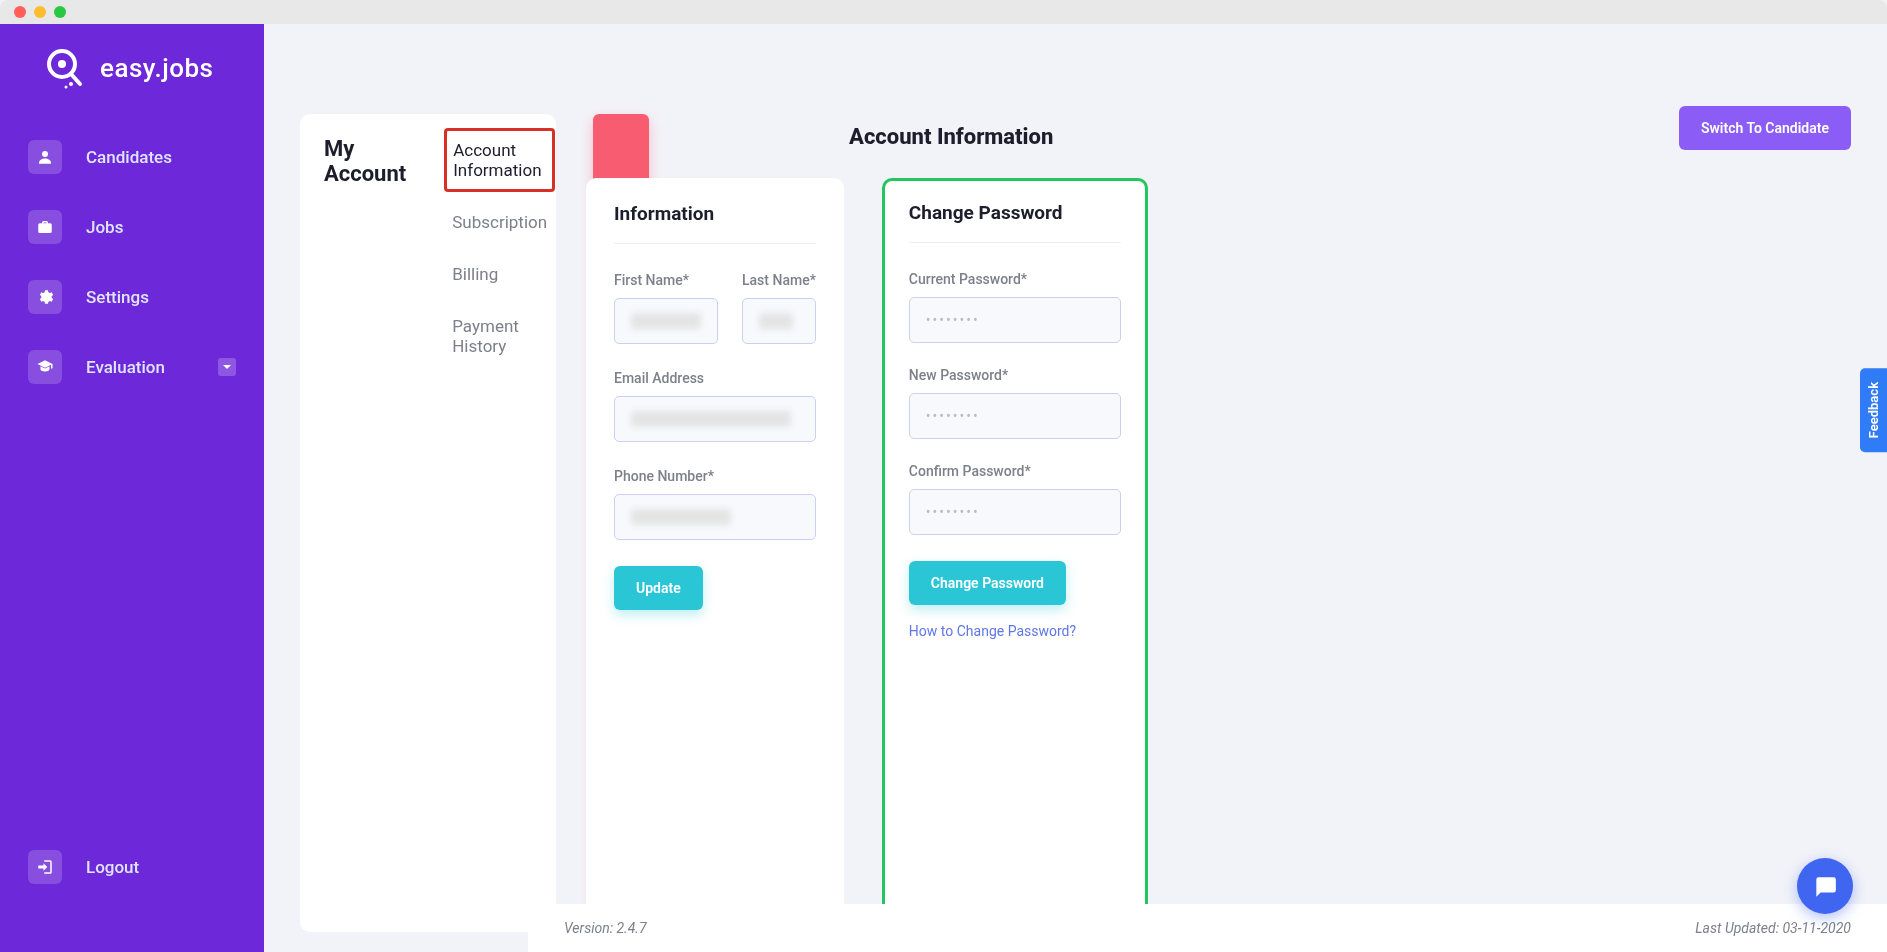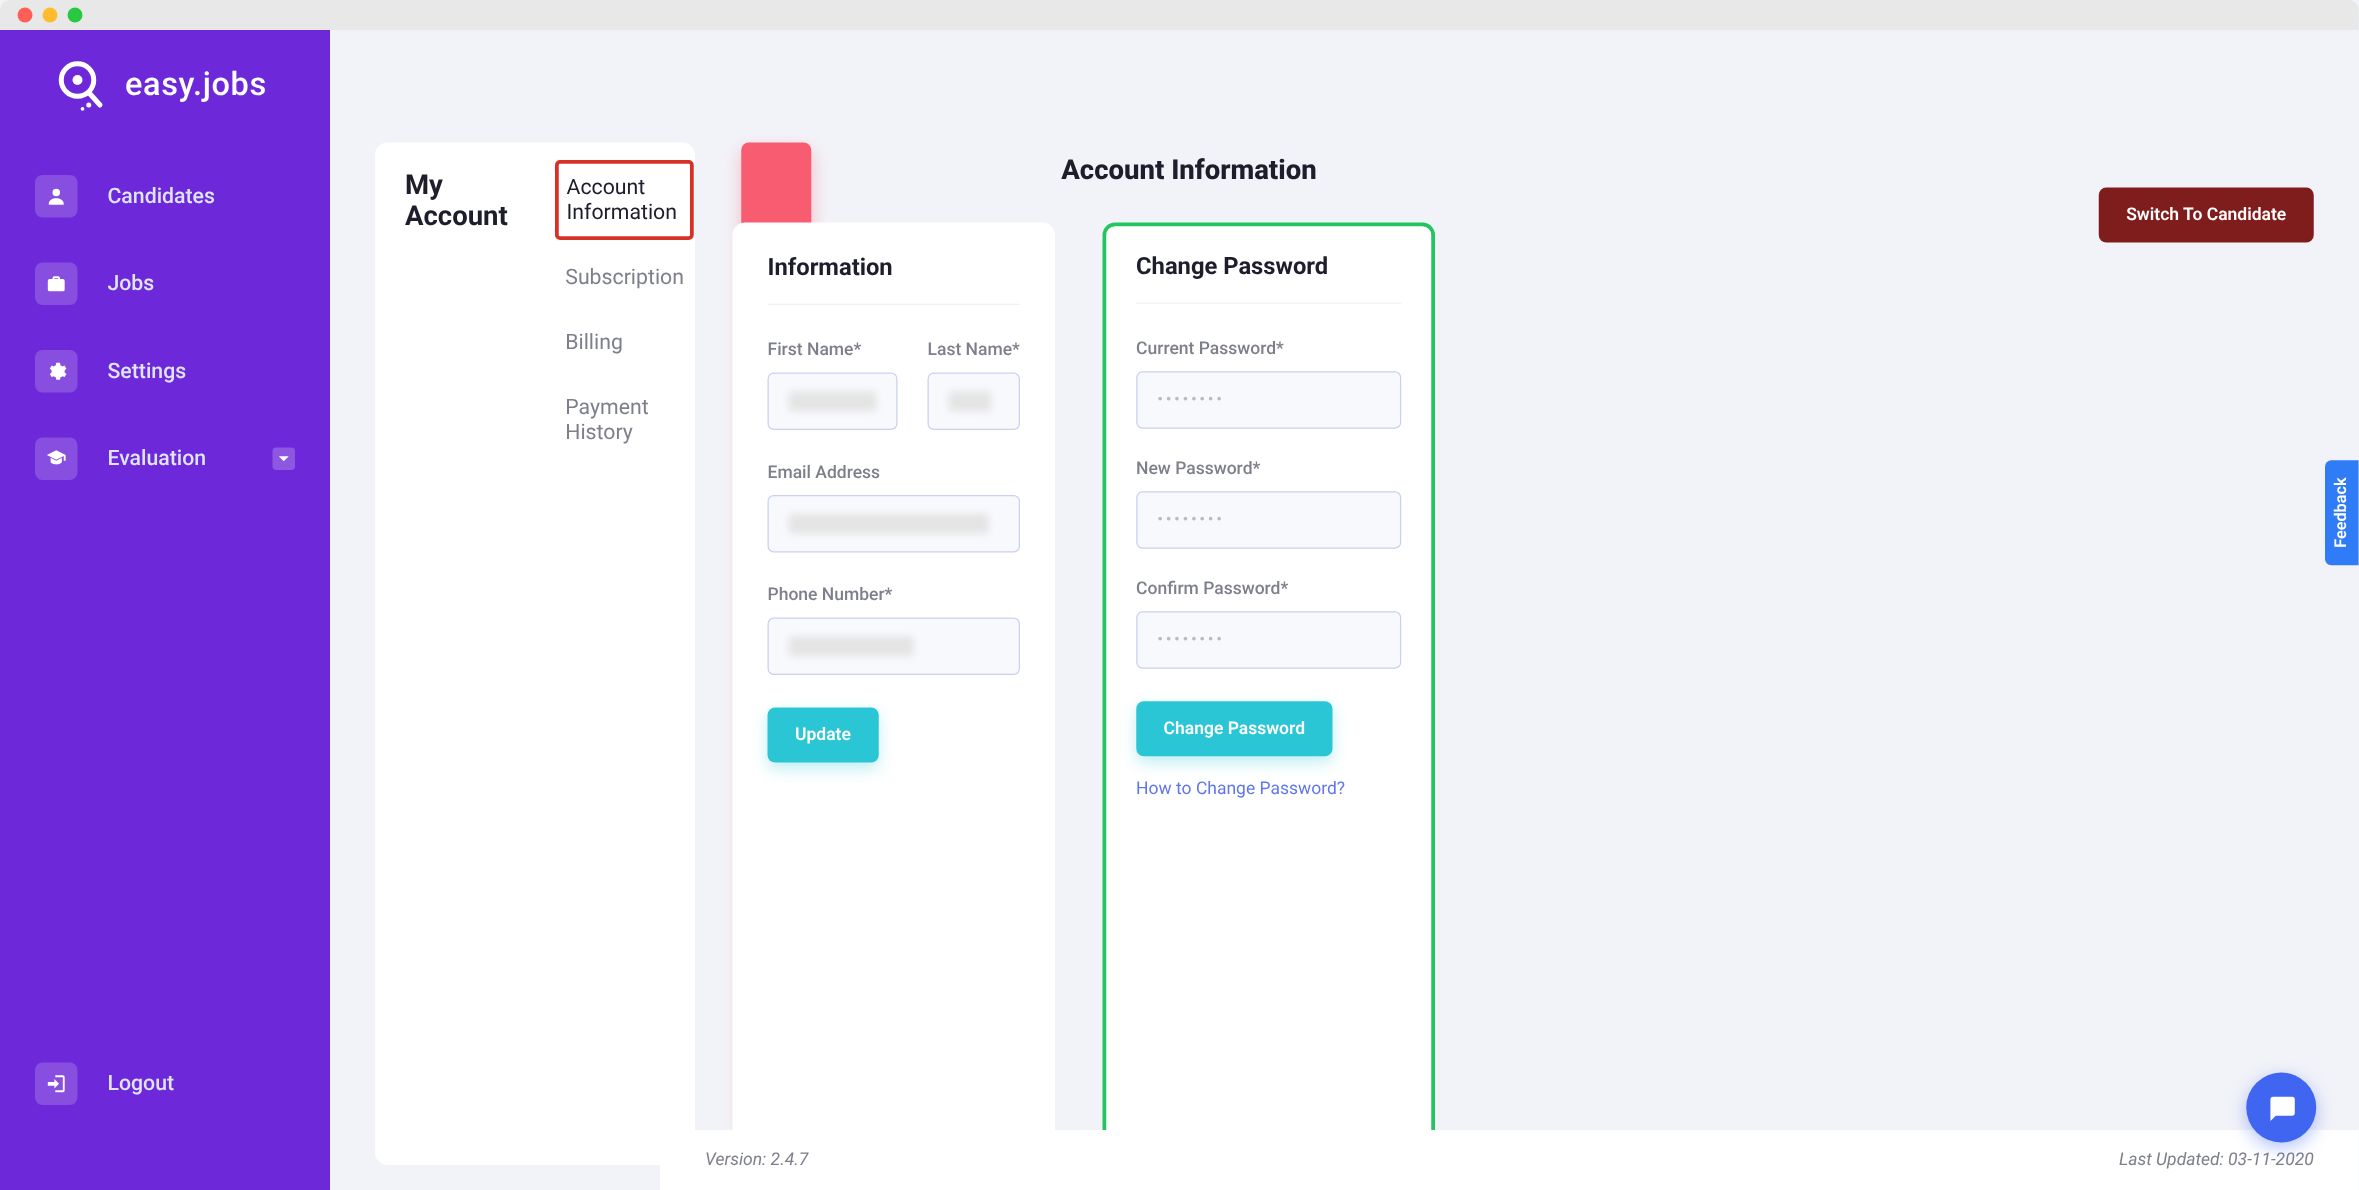--- a/index.html
+++ b/index.html
@@ -29,21 +29,21 @@
 .main { flex: 1; display: flex; flex-direction: column; position: relative; }
 .content-wrap { flex:1; padding: 90px 36px 20px 36px; display: flex; gap: 30px; overflow:hidden; }
 
 .subnav-card { width: 256px; background: #fff; border-radius: 10px; display:flex; flex-direction:row; padding-bottom: 24px; }
 .subnav-title { font-size: 22px; font-weight: 700; color: #1d1d2c; padding: 22px 24px; border-bottom: 1px solid transparent; }
 .subnav-items { padding: 14px 14px 0 14px; flex:1; }
 .subnav-item { padding: 12px 8px; font-size: 17px; color: #7d7f8b; cursor: pointer; border-radius: 4px; margin-bottom: 8px; }
 .subnav-item.active { color: #1d1d2c; border: 3px solid #d93025; padding: 9px 6px; }
 .delete-btn { margin: 0 24px; background: #f85c70; color: #fff; border:none; border-radius: 6px; padding: 16px 0; font-size: 15px; font-weight: 600; cursor:pointer; box-shadow: 0 6px 14px rgba(248,92,112,0.35); }
 .page-title { font-size: 22px; font-weight: 800; color: #1d1d2c; position:absolute; top:100px; left:585px; }
-.switch-btn { position:absolute; top:82px; right:36px; background: #7f1d1d; color:#fff; border:none; border-radius:6px; padding: 14px 22px; font-size:14px; font-weight:600; cursor:pointer;margin-top:44px; }
+.switch-btn { position:absolute; top:82px; right:36px; background: #8b5cf6; color:#fff; border:none; border-radius:6px; padding: 14px 22px; font-size:14px; font-weight:600; cursor:pointer; }
 
 .cards-row { display:flex; gap: 38px; margin-top: 64px; }
 .card { background:#fff; border-radius:10px; padding: 24px 28px 34px 28px; }
 .info-card { flex: 1 1 540px; max-width: 540px; }
 .pwd-card { flex: 1 1 360px; border: 3px solid #22c55e; padding: 20px 24px 30px 24px; }
 .card-title { font-size: 19px; font-weight: 700; color: #1d1d2c; padding-bottom: 18px; border-bottom: 1px solid #eef0f5; margin-bottom: 28px; }
 
 .field-row { display:flex; gap: 24px; margin-bottom: 26px; }
 .field { flex:1; display:flex; flex-direction:column; gap:10px; }
 .field label { font-size: 14px; color: #7d7f8b; font-weight:500; }

